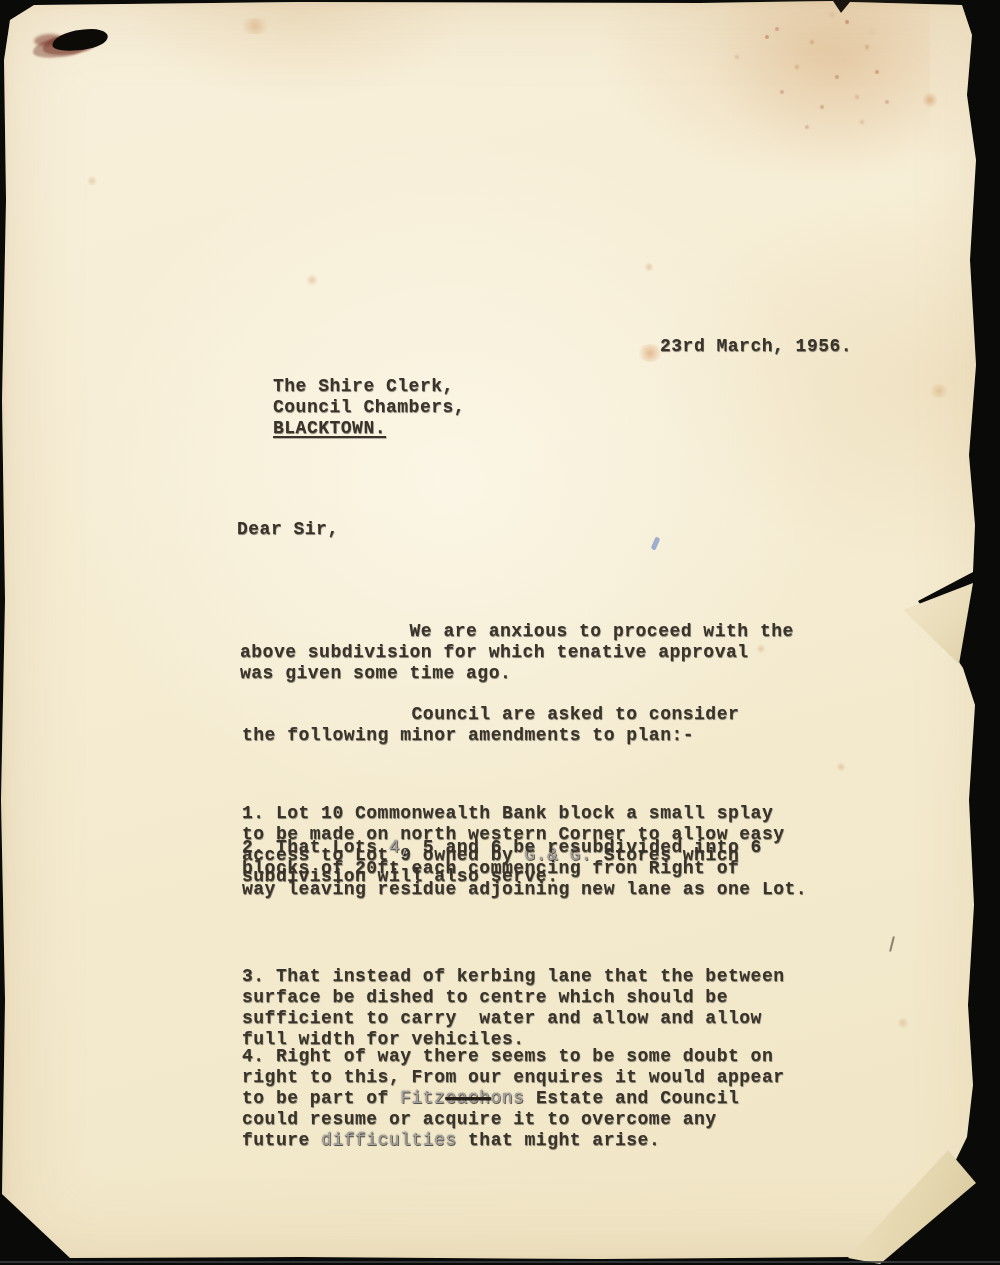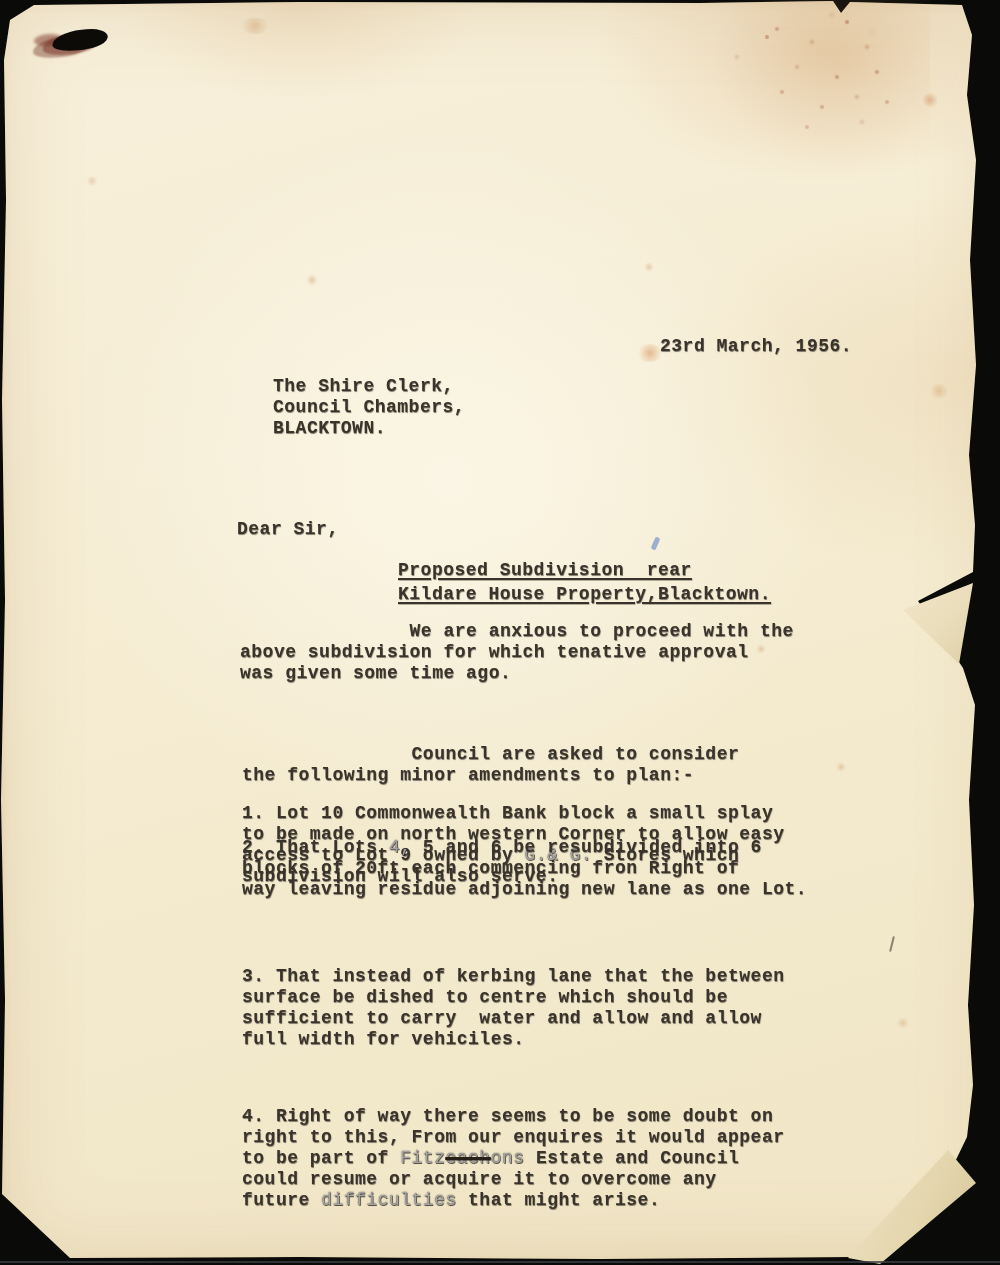--- a/index.html
+++ b/index.html
@@ -91,27 +91,27 @@
     position:absolute;white-space:pre;
     font-family:"Liberation Mono","DejaVu Sans Mono",monospace;
     font-size:18px;line-height:21px;font-weight:700;letter-spacing:.5px;
     color:#39332b;text-shadow:.5px .6px .7px rgba(57,51,43,.6);
   }
   .date{left:660px;top:336px;}
   .recipient{left:249px;top:376px;margin-left:24px;}
   .salutation{left:237px;top:519px;}
   .subject{left:398px;top:558px;line-height:24px;text-decoration:underline;text-decoration-thickness:2px;text-underline-offset:3px;}
   .para1{left:240px;top:621px;}
-  .para2{left:242px;top:744px;}
+  .para2{left:242px;top:704px;}
   .item1{left:242px;top:803px;}
   .item2{left:242px;top:837px;}
   .item3{left:242px;top:945px;margin-top:21px;}
-  .item4{left:242px;top:1106px;}
+  .item4{left:242px;top:1046px;}
 
-  .underline{text-decoration-thickness:2px;text-underline-offset:3px;}
+  .underline{text-decoration:underline;text-decoration-thickness:2px;text-underline-offset:3px;}
   .ink-heavy{font-weight:400;color:#a3a3a3;text-shadow:0 0 1.5px rgba(30,25,20,.9),.7px .7px 0 rgba(30,25,20,.65);}
   .struck{text-decoration:line-through;text-decoration-thickness:3px;text-decoration-color:rgba(40,33,25,.85);}
 </style>
 </head>
 <body>
 
 <div class="scan">
 
   <div class="paper"></div>
   <div class="flap-right"></div>
@@ -133,22 +133,20 @@
   <div class="stain st10"></div>
   <div class="pencil-mark"></div>
   <div class="scratch-mark"></div>
   <div class="bottom-edge-line"></div>
 
   <div class="tw date">23rd March, 1956.</div>
   <div class="tw recipient">The Shire Clerk,
 Council Chambers,
 <span class="underline">BLACKTOWN.</span></div>
   <div class="tw salutation">Dear Sir,</div>
-  <div class="tw subject">Proposed Subdivision  rear
-Kildare House Property,Blacktown.</div>
   <div class="tw para1">               We are anxious to proceed with the
 above subdivision for which tenative approval
 was given some time ago.</div>
   <div class="tw para2">               Council are asked to consider
 the following minor amendments to plan:-</div>
   <div class="tw item1">1. Lot 10 Commonwealth Bank block a small splay
 to be made on north western Corner to allow easy
 access to Lot 9 owned by <span class="ink-heavy">G.&amp; G.</span> Stores which
 subdivision will also serve.</div>
   <div class="tw item2">2. That Lots <span class="ink-heavy">4,</span> 5 and 6 be resubdivided into 6

